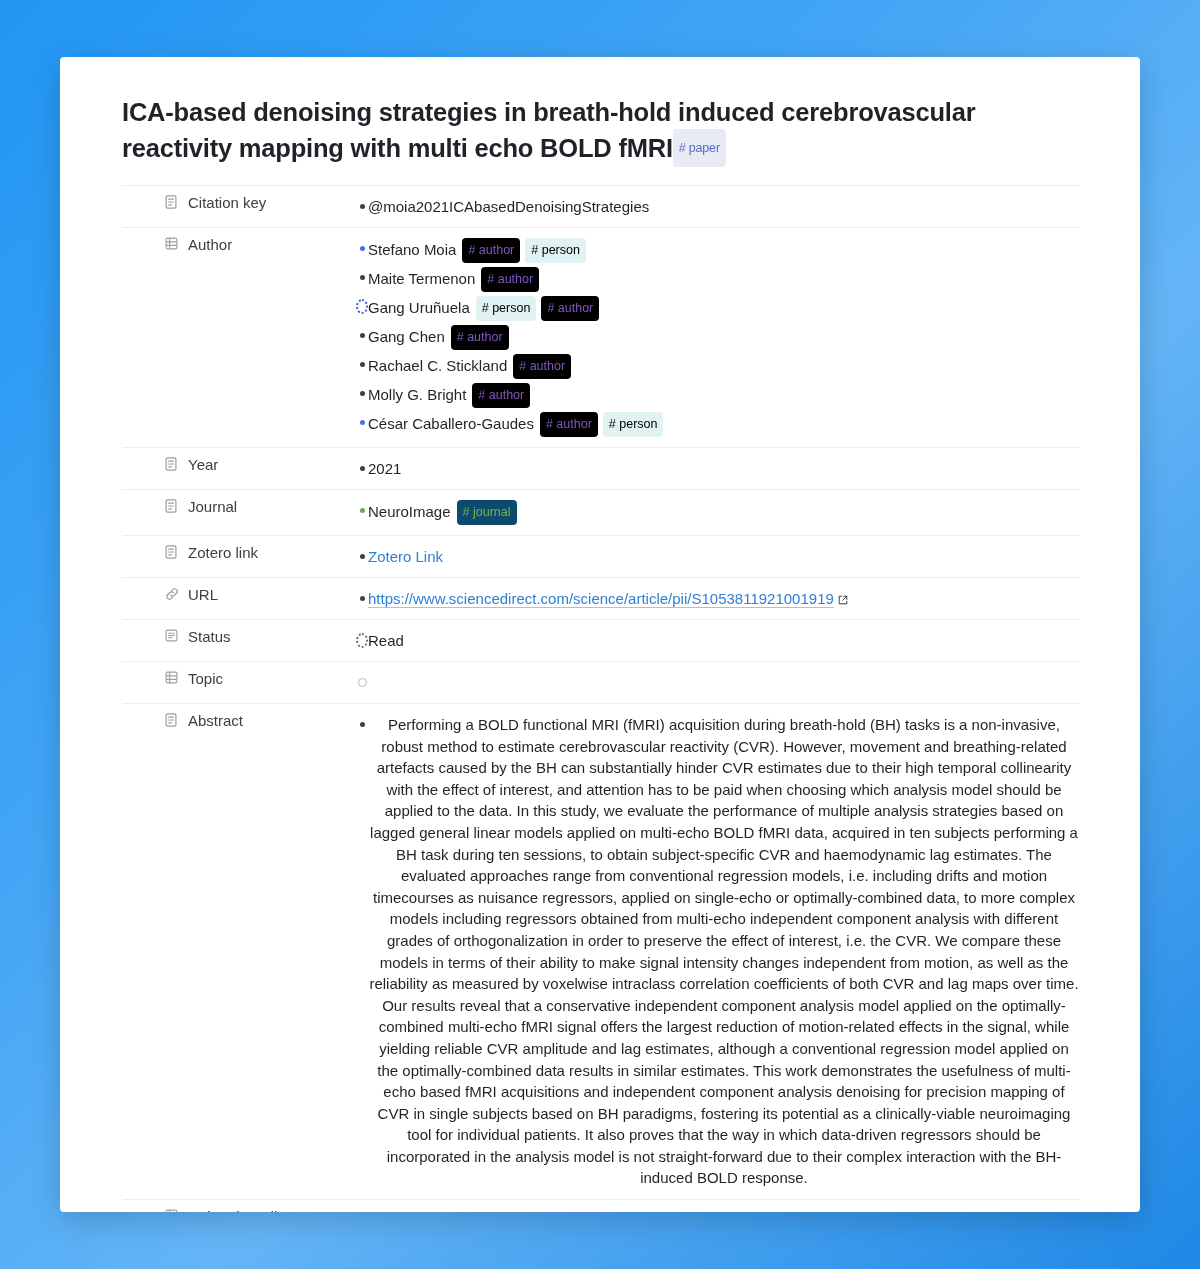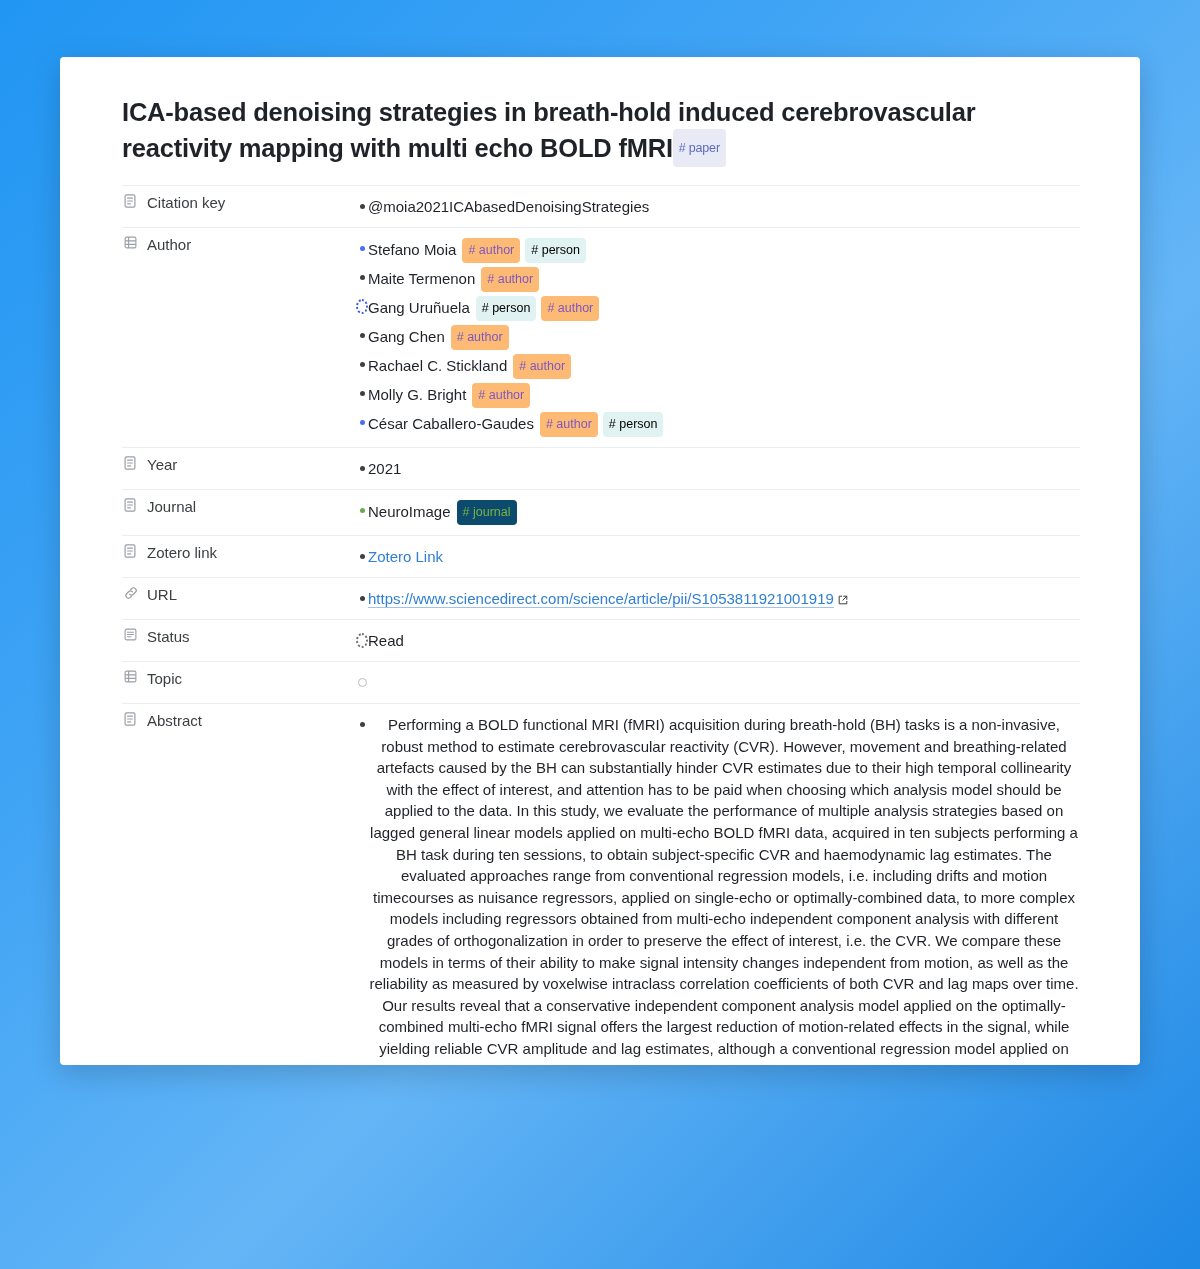--- a/index.html
+++ b/index.html
@@ -11,21 +11,21 @@
     height: 1269px;
     background: linear-gradient(135deg, #2196f3 0%, #42a5f5 35%, #64b5f6 60%, #1e88e5 100%);
     font-family: "Liberation Sans", sans-serif;
     overflow: hidden;
   }
   .page {
     position: absolute;
     left: 60px;
     top: 57px;
     width: 1080px;
-    height: 1008px;
+    height: 1155px;
     background: #ffffff;
     border-radius: 4px;
     box-shadow: 0 8px 30px rgba(0,0,0,0.18);
     overflow: hidden;
   }
   .inner {
     padding: 38px 60px 0 62px;
   }
   h1.title {
     font-size: 25.5px;
@@ -38,21 +38,21 @@
   .tag {
     display: inline-block;
     font-size: 12.5px;
     font-weight: normal;
     padding: 2px 6px;
     border-radius: 4px;
     vertical-align: 5px;
     white-space: nowrap;
   }
   .tag-paper { background: #e8eaf6; color: #5c6bc0; }
-  .tag-author { background: #fdba74; color: #7e57c2; }
+  .tag-author { background: #000000; color: #7e57c2; }
   .tag-person { background: #e0f2f1; color: #000000; }
   .tag-journal { background: #0c4a6e; color: #7cb342; }
 
   table.props {
     width: 100%;
     border-collapse: collapse;
     table-layout: fixed;
   }
   table.props tr {
     border-top: 1px solid #ecedef;
@@ -65,21 +65,21 @@
     color: #3c4043;
     font-size: 15px;
     white-space: nowrap;
   }
   td.val {
     vertical-align: top;
     padding: 8px 0 8px 0;
     font-size: 15px;
     color: #1f2328;
   }
-  .keyrow { display: flex; align-items: flex-start; gap: 9px; }
+  .keyrow { display: flex; align-items: center; gap: 9px; margin-left: 41px; }
   .kicon {
     width: 14px; height: 15px;
     flex: none;
     display: inline-block;
     position: relative;
     color: #9aa0a6;
   }
   .kicon svg { display: block; }
   .bullet-row {
     display: flex;

